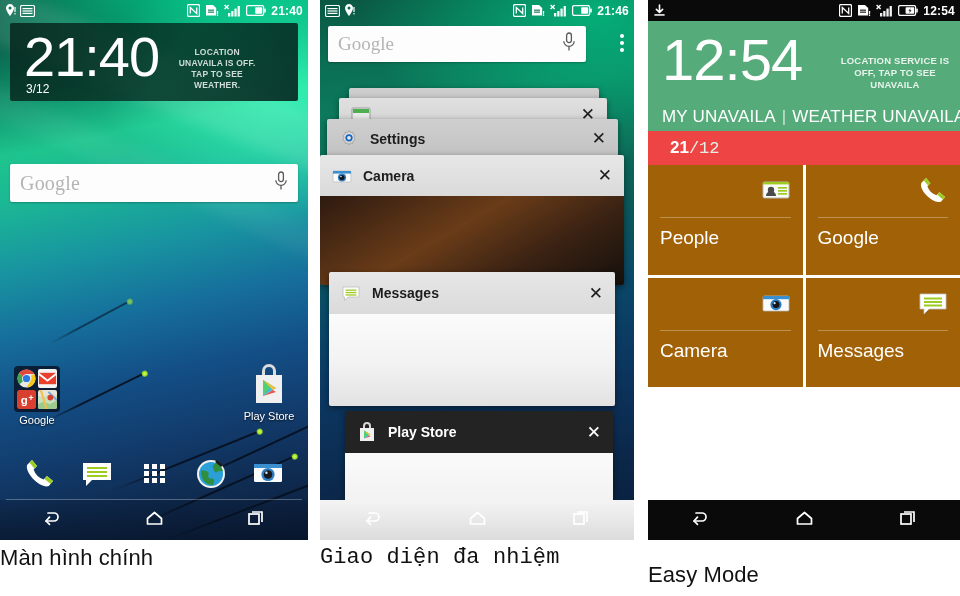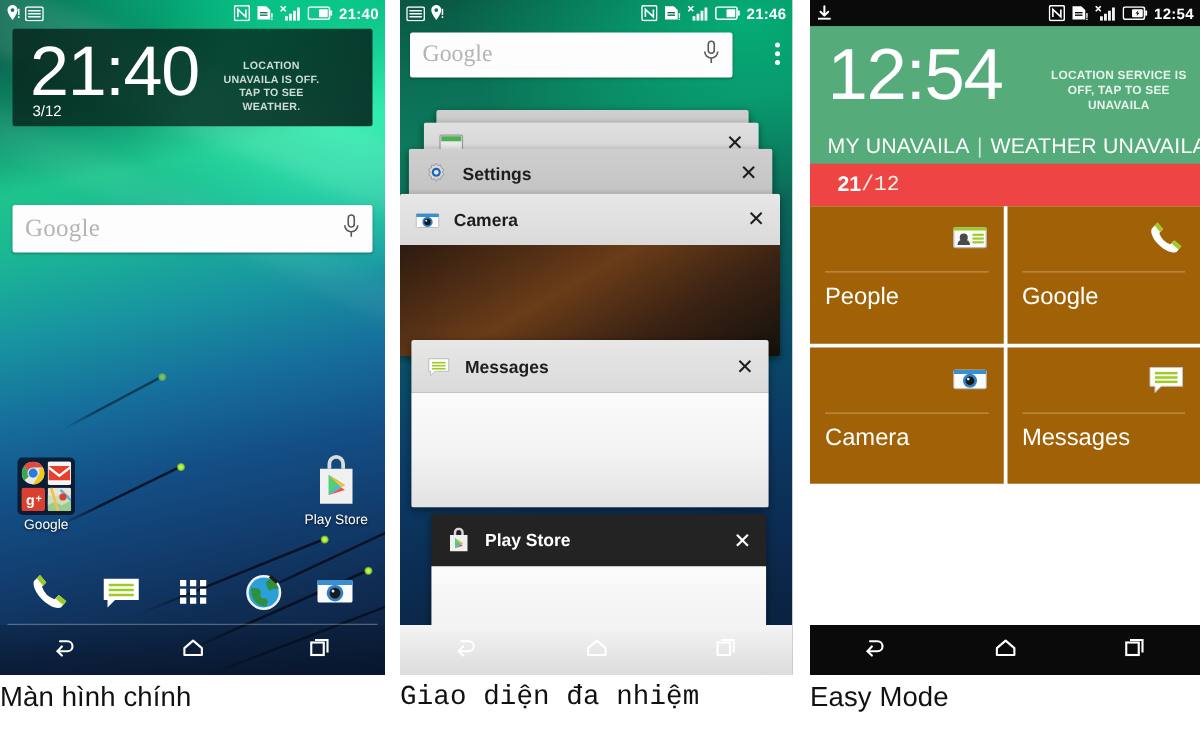--- a/index.html
+++ b/index.html
@@ -18,21 +18,21 @@
   .panel-3 { left: 648px; width: 312px; height: 540px; }
 
   .caption {
     position: absolute; top: 545px; 
     font-size: 22px; color: #111;
     font-family: "Liberation Sans", sans-serif;
     letter-spacing: .1px;
   }
   .cap-1 { left: 0;   width: 308px; }
   .cap-2 { left: 320px; width: 314px; font-family: Liberation Mono, monospace; }
-  .cap-3 { left: 648px; width: 312px; }
+  .cap-3 { left: 648px; width: 312px; margin-top: 17px; }
 
   
   .statusbar {
     position: absolute; top: 0; left: 0; right: 0; height: 21px;
     display: flex; align-items: center; padding: 0 5px;
     font-size: 11.5px; color: #fff; font-weight: bold;
   }
   .sb-left { display: flex; align-items: center; gap: 4px; }
   .sb-right { margin-left: auto; display: flex; align-items: center; gap: 5px; }
   .sb-clock { font-size: 12px; font-weight: bold; letter-spacing: .2px; }

